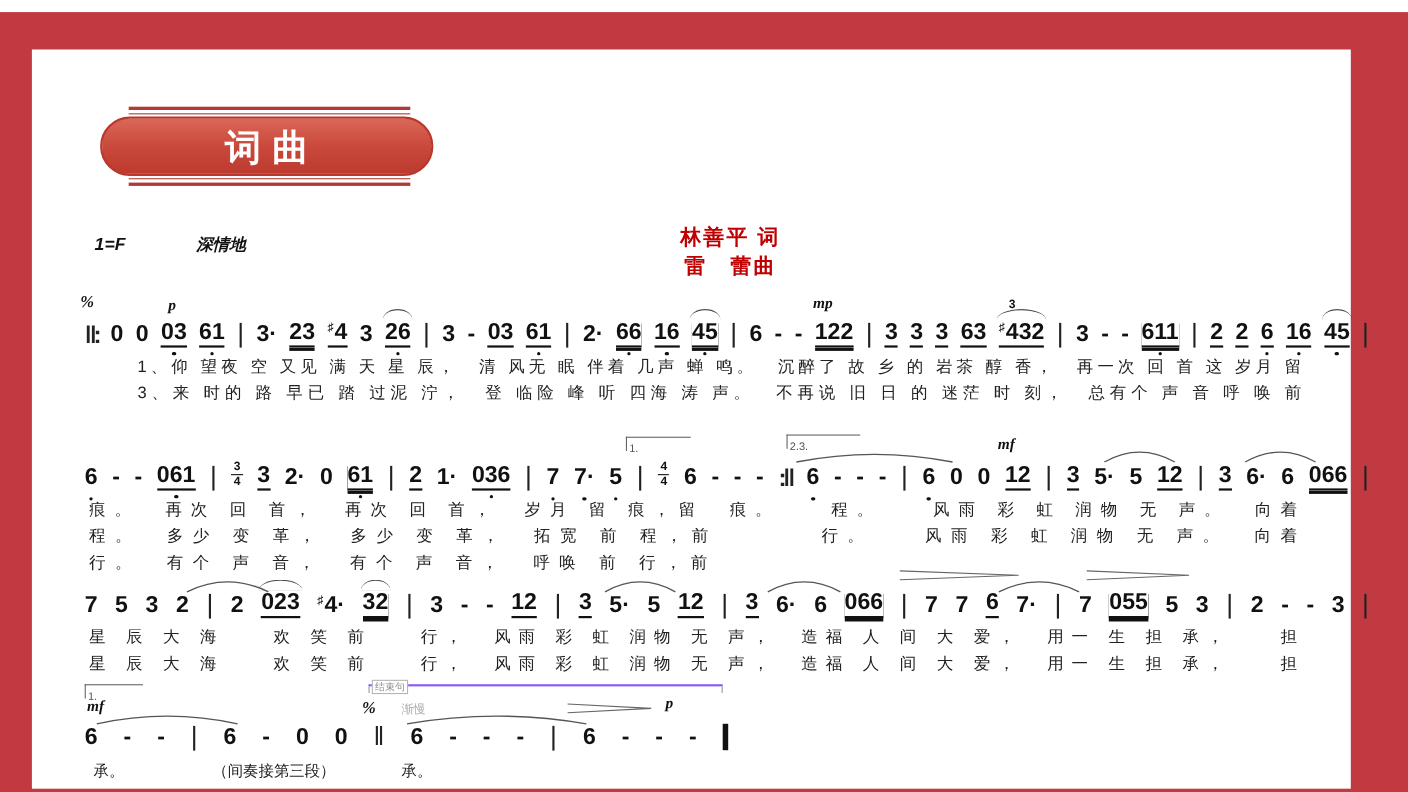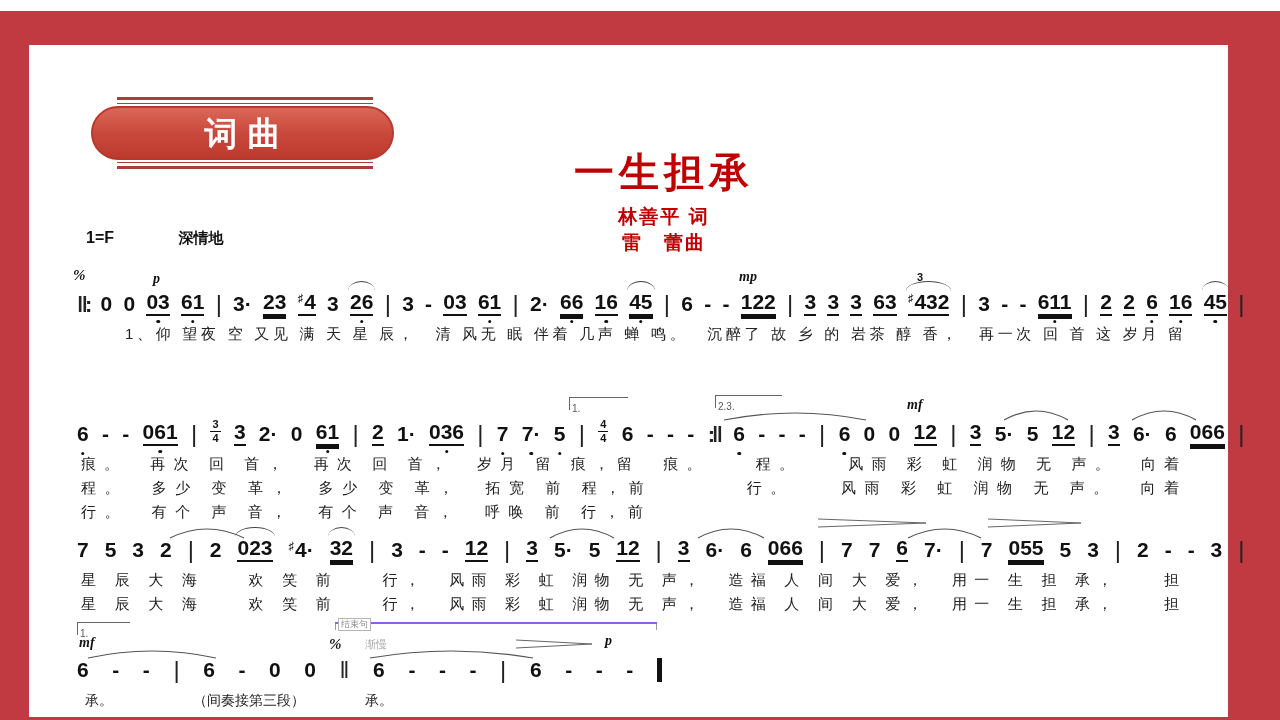--- a/index.html
+++ b/index.html
@@ -13,21 +13,21 @@
   .dl-b1{top:117px;height:1px}.dl-b2{top:121px;height:3px}
   .pill{position:absolute;left:62px;top:61px;width:303px;height:54px;border-radius:28px;
         background:linear-gradient(180deg,#da6757 0%,#c8463a 55%,#bd3a2e 100%);
         border:2px solid #b8382d;box-sizing:border-box;display:flex;align-items:center;justify-content:center;}
   .pill span{color:#fff;font-size:33px;font-weight:700;letter-spacing:10px;text-indent:10px;line-height:1;}
 
   .title{position:absolute;left:70px;top:100px;width:1130px;text-align:center;
          font-family:"Liberation Serif",serif;font-weight:600;font-size:40px;color:#c00000;letter-spacing:5px;}
   .credits{position:absolute;left:70px;top:159px;width:1130px;text-align:center;
            color:#c00000;font-weight:700;font-size:19px;line-height:26px;letter-spacing:2px;}
-  .keyline{position:absolute;left:57px;top:184px;font-size:16px;font-weight:700;color:#111;}
+  .keyline{position:absolute;left:57px;top:168px;font-size:16px;font-weight:700;color:#111;font-style:italic;}
   .keyline .tempo-txt{margin-left:60px;font-size:15px;}
 
   
   .sys{position:absolute;}
   #s1{left:48px;top:224px;width:1168px;}
   #s2{left:48px;top:352px;width:1168px;}
   #s3{left:48px;top:470px;width:1168px;}
   #s4{left:48px;top:577px;width:585px;}
   .marks{position:absolute;left:0;top:0;width:100%;height:100%;pointer-events:none;}
   .marks>*{position:absolute;}
@@ -81,21 +81,20 @@
   <div class="panel">
 
     <div class="dline dl-t1"></div>
     <div class="dline dl-t2"></div>
     <div class="pill">
       <span>词曲</span>
     </div>
     <div class="dline dl-b1"></div>
     <div class="dline dl-b2"></div>
 
-    <div class="title">一生担承</div>
 
     <div class="credits">
       <div>林善平 词</div>
       <div>雷　蕾曲</div>
     </div>
 
     <div class="keyline">
       <span>1=F</span>
       <span class="tempo-txt">深情地</span>
     </div>
@@ -148,20 +147,21 @@
           <span class="bar">|</span>
           <span class="n u1">2</span>
           <span class="n u1">2</span>
           <span class="n u1 dt">6</span>
           <span class="n u1 dt">16</span>
           <span class="n u1 dt arcT">45</span>
           <span class="bar">|</span>
         </div>
       <div class="lyrics">
           <div class="lyr">1、仰 望夜 空 又见 满 天 星 辰，　清 风无 眠 伴着 几声 蝉 鸣。　沉醉了 故 乡 的 岩茶 醇 香，　再一次 回 首 这 岁月 留</div>
+          <div class="lyr">3、来 时的 路 早已 踏 过泥 泞，　登 临险 峰 听 四海 涛 声。　不再说 旧 日 的 迷茫 时 刻，　总有个 声 音 呼 唤 前</div>
         </div>
     </section>
     <section class="sys" id="s2">
       <div class="marks">
           <div class="volta" style="width: 58px; position: absolute; left: 492px; top: 0px;"><span>1.</span></div>
           <div class="volta" style="width: 66px; position: absolute; left: 638px; top: -2px;"><span>2.3.</span></div>
           <svg width="144" height="13" style="position: absolute; left: 646px; top: 12px;">
             <path d="M1 11 Q 72 -3 143 11" stroke="#555" stroke-width="1.2" fill="none"></path>
           </svg>
           <span class="mk dyn" style="position: absolute; left: 830px; top: 0px;">mf</span>

